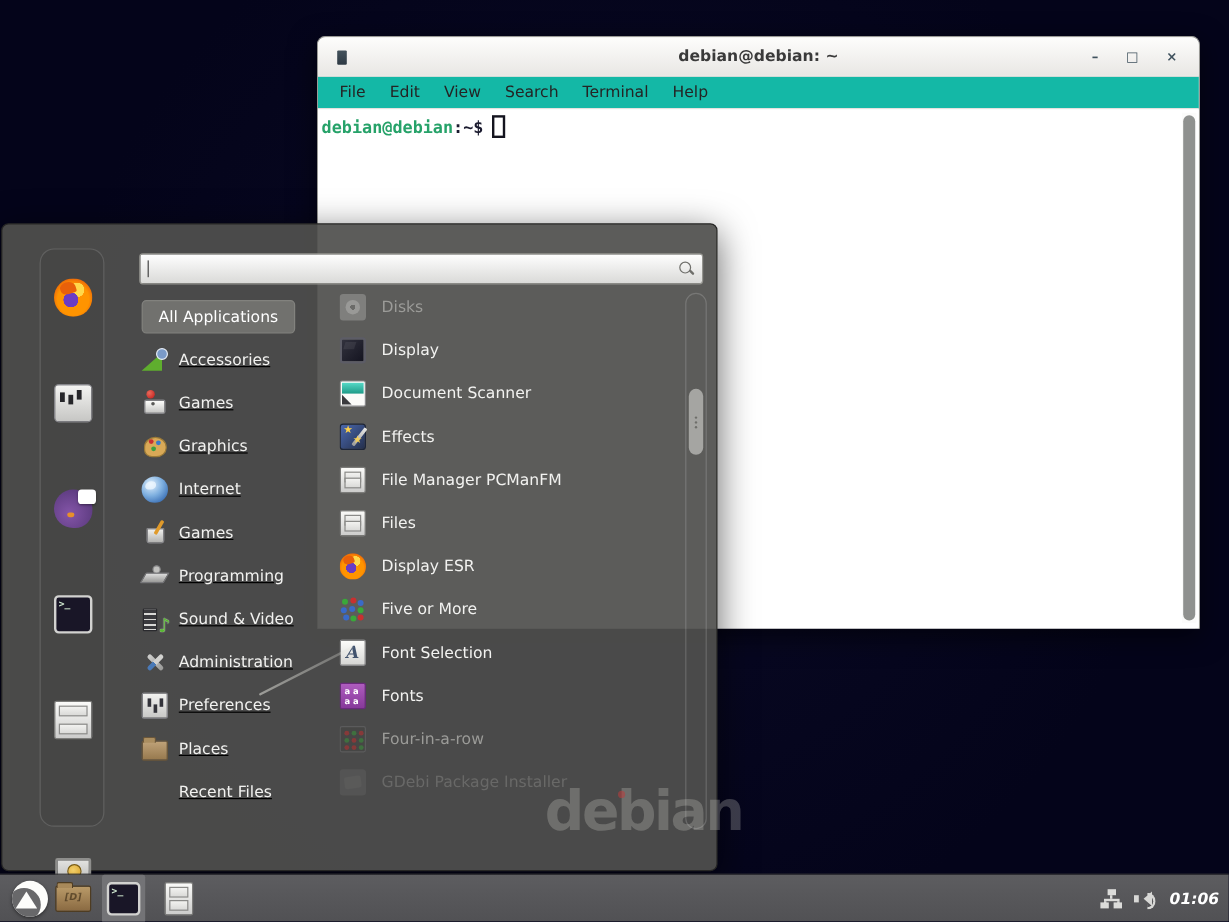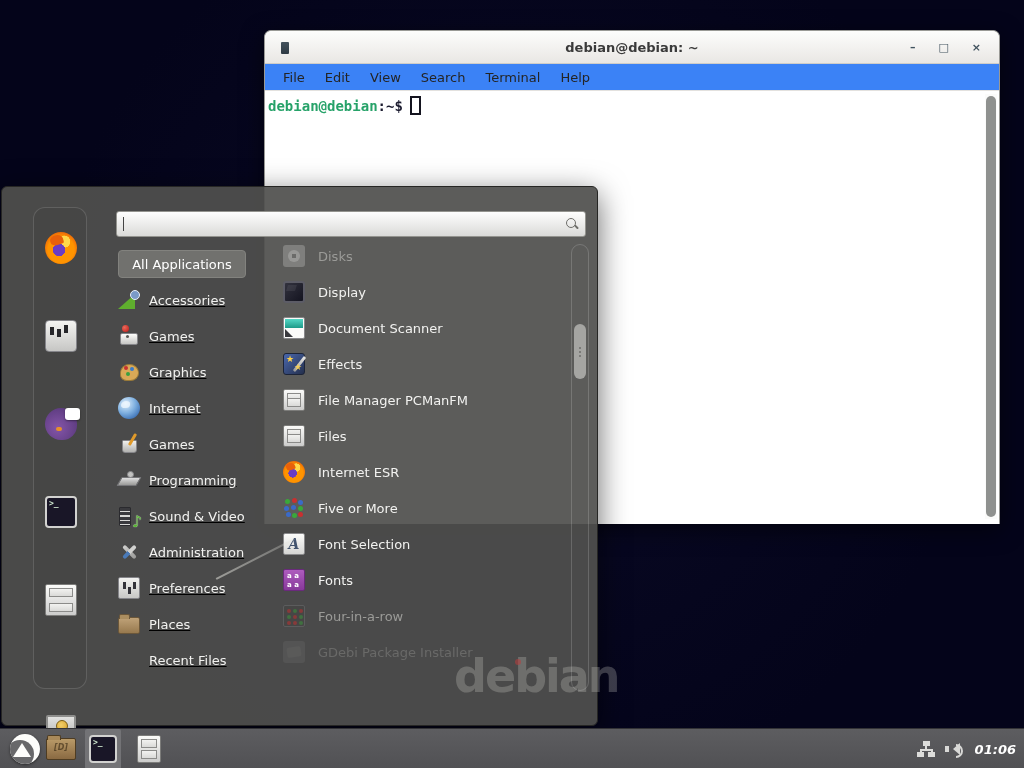--- a/index.html
+++ b/index.html
@@ -13,21 +13,21 @@
   .term-win { position:absolute; left:264px; top:30px; width:736px; height:494px;
     border-radius:7px 7px 0 0; background:#ffffff; box-shadow:0 6px 22px rgba(0,0,0,.55);
     border:1px solid #9a9a96; border-bottom:none; }
   .titlebar { height:33px; background:linear-gradient(#fdfdfc,#e9e7e4); border-bottom:1px solid #cfcdc9;
     border-radius:7px 7px 0 0; position:relative; display:flex; align-items:center; justify-content:center; }
   .titlebar .win-icon { position:absolute; left:16px; top:11px; width:8px; height:12px;
     background:linear-gradient(#44525c,#2e3a44); border-radius:1px; }
   .title-text { font-size:13px; font-weight:bold; color:#3a3a3a; }
   .win-btns { position:absolute; right:18px; top:0; height:33px; display:flex; align-items:center; gap:23px; }
   .win-btn { color:#40525e; font-size:11px; font-weight:bold; line-height:1; cursor:default; }
-  .menubar { height:27px; background:#3b82f6; display:flex; align-items:center; padding-left:8px; border-bottom:1px solid #e3e1de; }
+  .menubar { height:27px; background:#14b8a6; display:flex; align-items:center; padding-left:8px; border-bottom:1px solid #e3e1de; }
   .menubar .mitem { font-size:13px; color:#242424; padding:4px 10px; }
   .term-body { position:relative; height:432px; background:#ffffff; font-family:"DejaVu Sans Mono", monospace;
     font-size:14px; padding:5px 4px 0 3px; }
   .prompt-user { color:#26a269; font-weight:bold; }
   .prompt-rest { color:#1b1b2f; font-weight:bold; }
   .cursor-block { display:inline-block; width:11px; height:19px; border:2px solid #14141f; vertical-align:-4px; margin-left:7px; }
   .term-scroll { position:absolute; right:2px; top:3px; bottom:4px; width:12px; background:#fbfbfa; }
   .term-thumb { position:absolute; left:1px; right:1px; top:2px; bottom:2px; background:#8f918f; border-radius:6px; }
 
   
@@ -359,21 +359,21 @@
       <div class="app-row">
           <span class="icn i-cabinet"></span>
           <span class="app-label">File Manager PCManFM</span>
         </div>
       <div class="app-row">
           <span class="icn i-cabinet"></span>
           <span class="app-label">Files</span>
         </div>
       <div class="app-row">
           <span class="icn i-firefox"></span>
-          <span class="app-label">Internet ESR</span>
+          <span class="app-label">Display ESR</span>
         </div>
       <div class="app-row">
           <span class="icn i-fiveormore"></span>
           <span class="app-label">Five or More</span>
         </div>
       <div class="app-row">
           <span class="icn i-fontsel"></span>
           <span class="app-label">Font Selection</span>
         </div>
       <div class="app-row">

